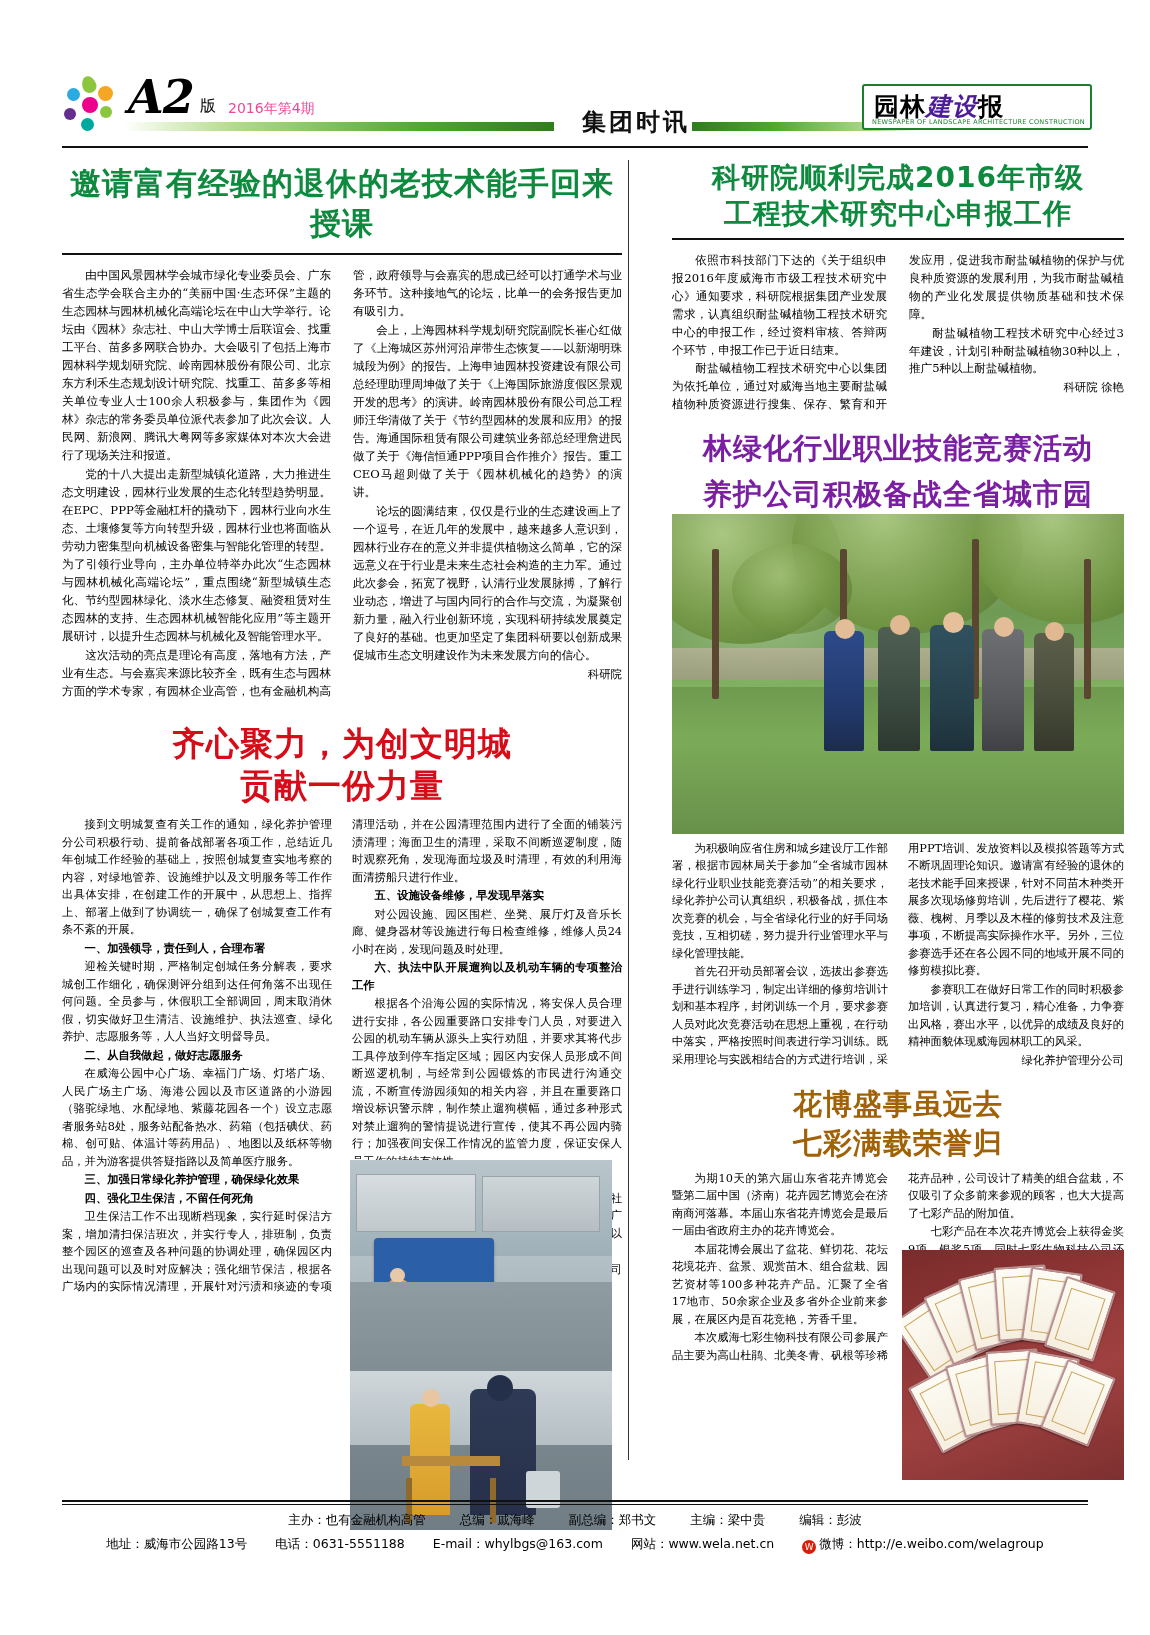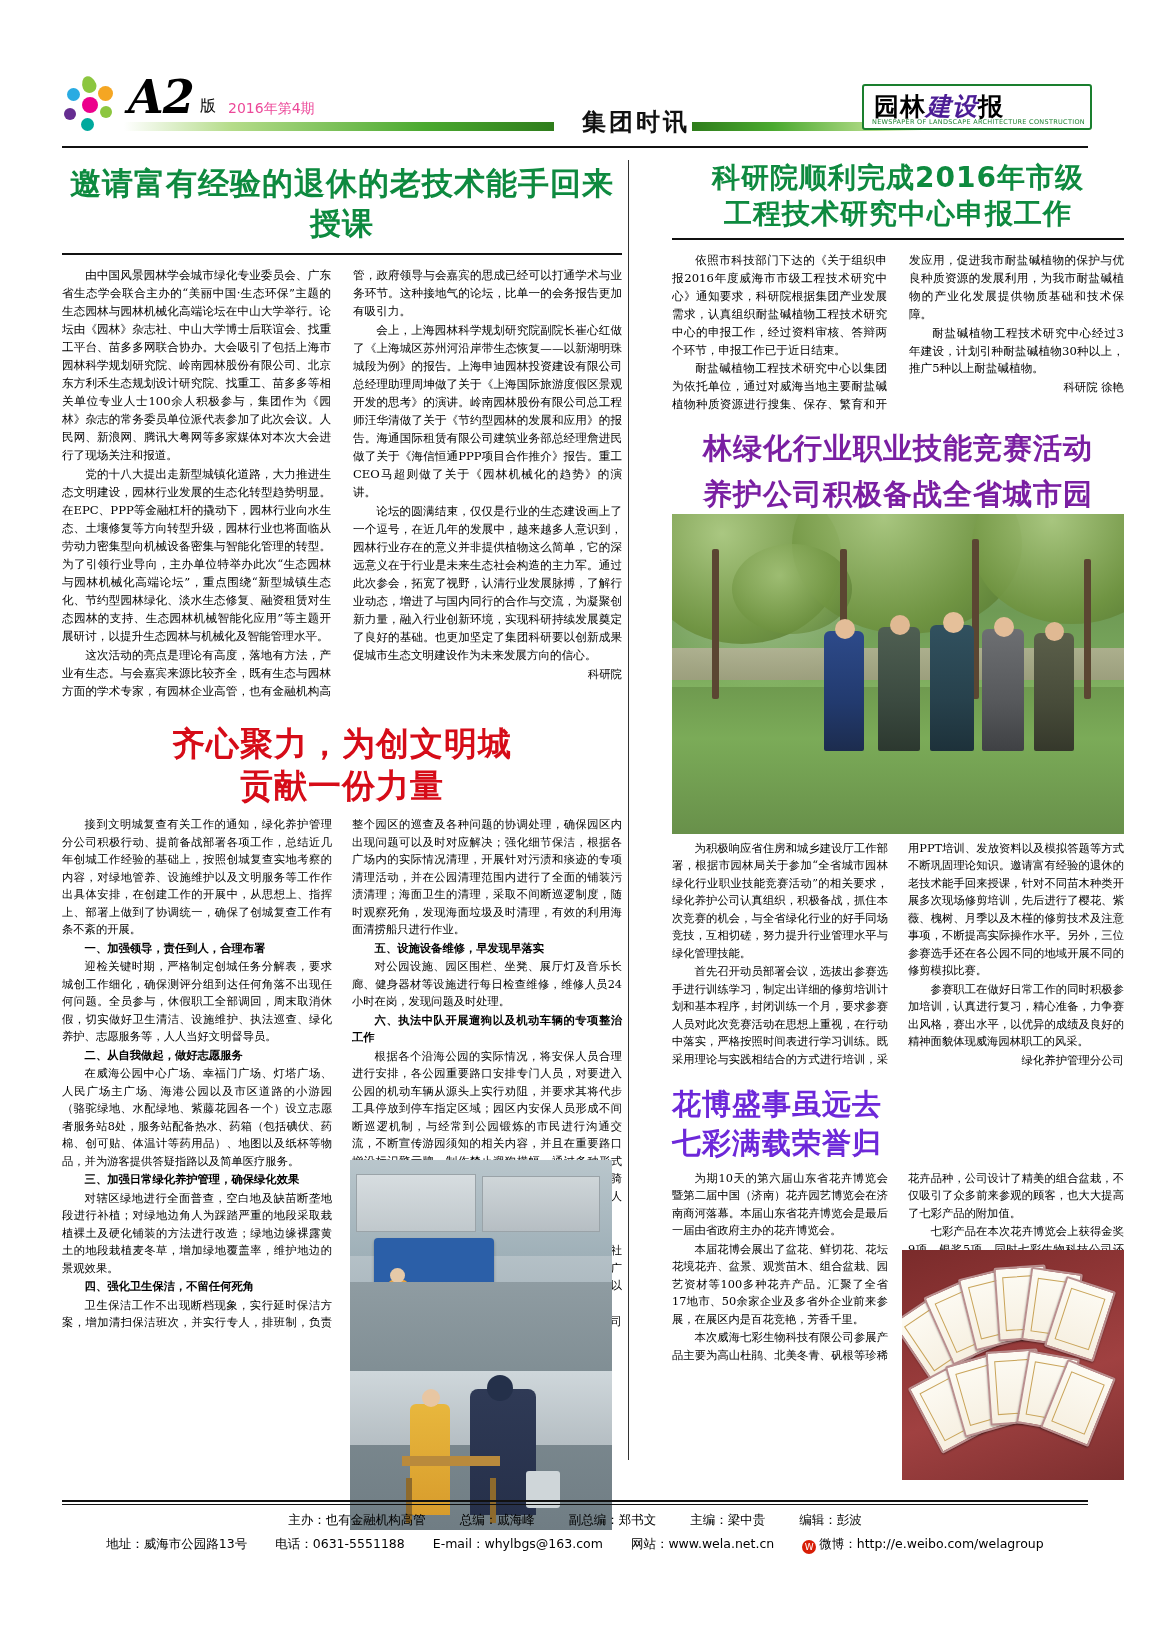--- a/index.html
+++ b/index.html
@@ -135,22 +135,22 @@
     font-weight: bold;
     color: #7a1fa2;
     text-align: center;
     font-size: 29px;
     line-height: 1.3;
     letter-spacing: 1px;
   }
   .hl-pink {
     font-family: "DejaVu Sans", sans-serif;
     font-weight: bold;
-    color: #6d28d9;
-    text-align: left;
+    color: #a16207;
+    text-align: center;
     font-size: 29px;
     line-height: 1.32;
     letter-spacing: 1px;
   }
 
   
   .cols2 {
     column-count: 2;
     column-gap: 22px;
     column-rule: none;
@@ -287,21 +287,20 @@
     <div style="margin-top:22px">
       <div class="hl-red">齐心聚力，为创文明城</div>
       <div class="hl-red" style="margin-bottom:8px">贡献一份力量</div>
       <div class="cols3">
         <p>接到文明城复查有关工作的通知，绿化养护管理分公司积极行动、提前备战部署各项工作，总结近几年创城工作经验的基础上，按照创城复查实地考察的内容，对绿地管养、设施维护以及文明服务等工作作出具体安排，在创建工作的开展中，从思想上、指挥上、部署上做到了协调统一，确保了创城复查工作有条不紊的开展。</p>
         <p class="sub-h">一、加强领导，责任到人，合理布署</p>
         <p>迎检关键时期，严格制定创城任务分解表，要求城创工作细化，确保测评分组到达任何角落不出现任何问题。全员参与，休假职工全部调回，周末取消休假，切实做好卫生清洁、设施维护、执法巡查、绿化养护、志愿服务等，人人当好文明督导员。</p>
         <p class="sub-h">二、从自我做起，做好志愿服务</p>
         <p>在威海公园中心广场、幸福门广场、灯塔广场、人民广场主广场、海港公园以及市区道路的小游园（骆驼绿地、水配绿地、紫藤花园各一个）设立志愿者服务站8处，服务站配备热水、药箱（包括碘伏、药棉、创可贴、体温计等药用品）、地图以及纸杯等物品，并为游客提供答疑指路以及简单医疗服务。</p>
         <p class="sub-h">三、加强日常绿化养护管理，确保绿化效果</p>
-        <p>对辖区绿地进行全面普查，空白地及缺苗断垄地段进行补植；对绿地边角人为踩踏严重的地段采取栽植裸土及硬化铺装的方法进行改造；绿地边缘裸露黄土的地段栽植麦冬草，增加绿地覆盖率，维护地边的景观效果。</p>
         <p class="sub-h">四、强化卫生保洁，不留任何死角</p>
         <p>卫生保洁工作不出现断档现象，实行延时保洁方案，增加清扫保洁班次，并实行专人，排班制，负责整个园区的巡查及各种问题的协调处理，确保园区内出现问题可以及时对应解决；强化细节保洁，根据各广场内的实际情况清理，开展针对污渍和痰迹的专项清理活动，并在公园清理范围内进行了全面的铺装污渍清理；海面卫生的清理，采取不间断巡逻制度，随时观察死角，发现海面垃圾及时清理，有效的利用海面清捞船只进行作业。</p>
         <p class="sub-h">五、设施设备维修，早发现早落实</p>
         <p>对公园设施、园区围栏、坐凳、展厅灯及音乐长廊、健身器材等设施进行每日检查维修，维修人员24小时在岗，发现问题及时处理。</p>
         <p class="sub-h">六、执法中队开展遛狗以及机动车辆的专项整治工作</p>
         <p>根据各个沿海公园的实际情况，将安保人员合理进行安排，各公园重要路口安排专门人员，对要进入公园的机动车辆从源头上实行劝阻，并要求其将代步工具停放到停车指定区域；园区内安保人员形成不间断巡逻机制，与经常到公园锻炼的市民进行沟通交流，不断宣传游园须知的相关内容，并且在重要路口增设标识警示牌，制作禁止遛狗横幅，通过多种形式对禁止遛狗的警情提说进行宣传，使其不再公园内骑行；加强夜间安保工作情况的监管力度，保证安保人员工作的持续有效性。</p>
         <p class="sub-h">七、加强公益宣传，把志愿精神落实到实处</p>
         <p>按照文明城市测评实地考察项内容，切实做好社会主义核心价值观的宣传工作，在威海公园中心广场、幸福门广场、悦海灯塔广场、人民广场主广场以及海港公园摆放社会主义核心价值观公益展板17组。</p>
         <p class="byline" style="text-indent:0">绿化养护管理分公司</p>
       </div>

